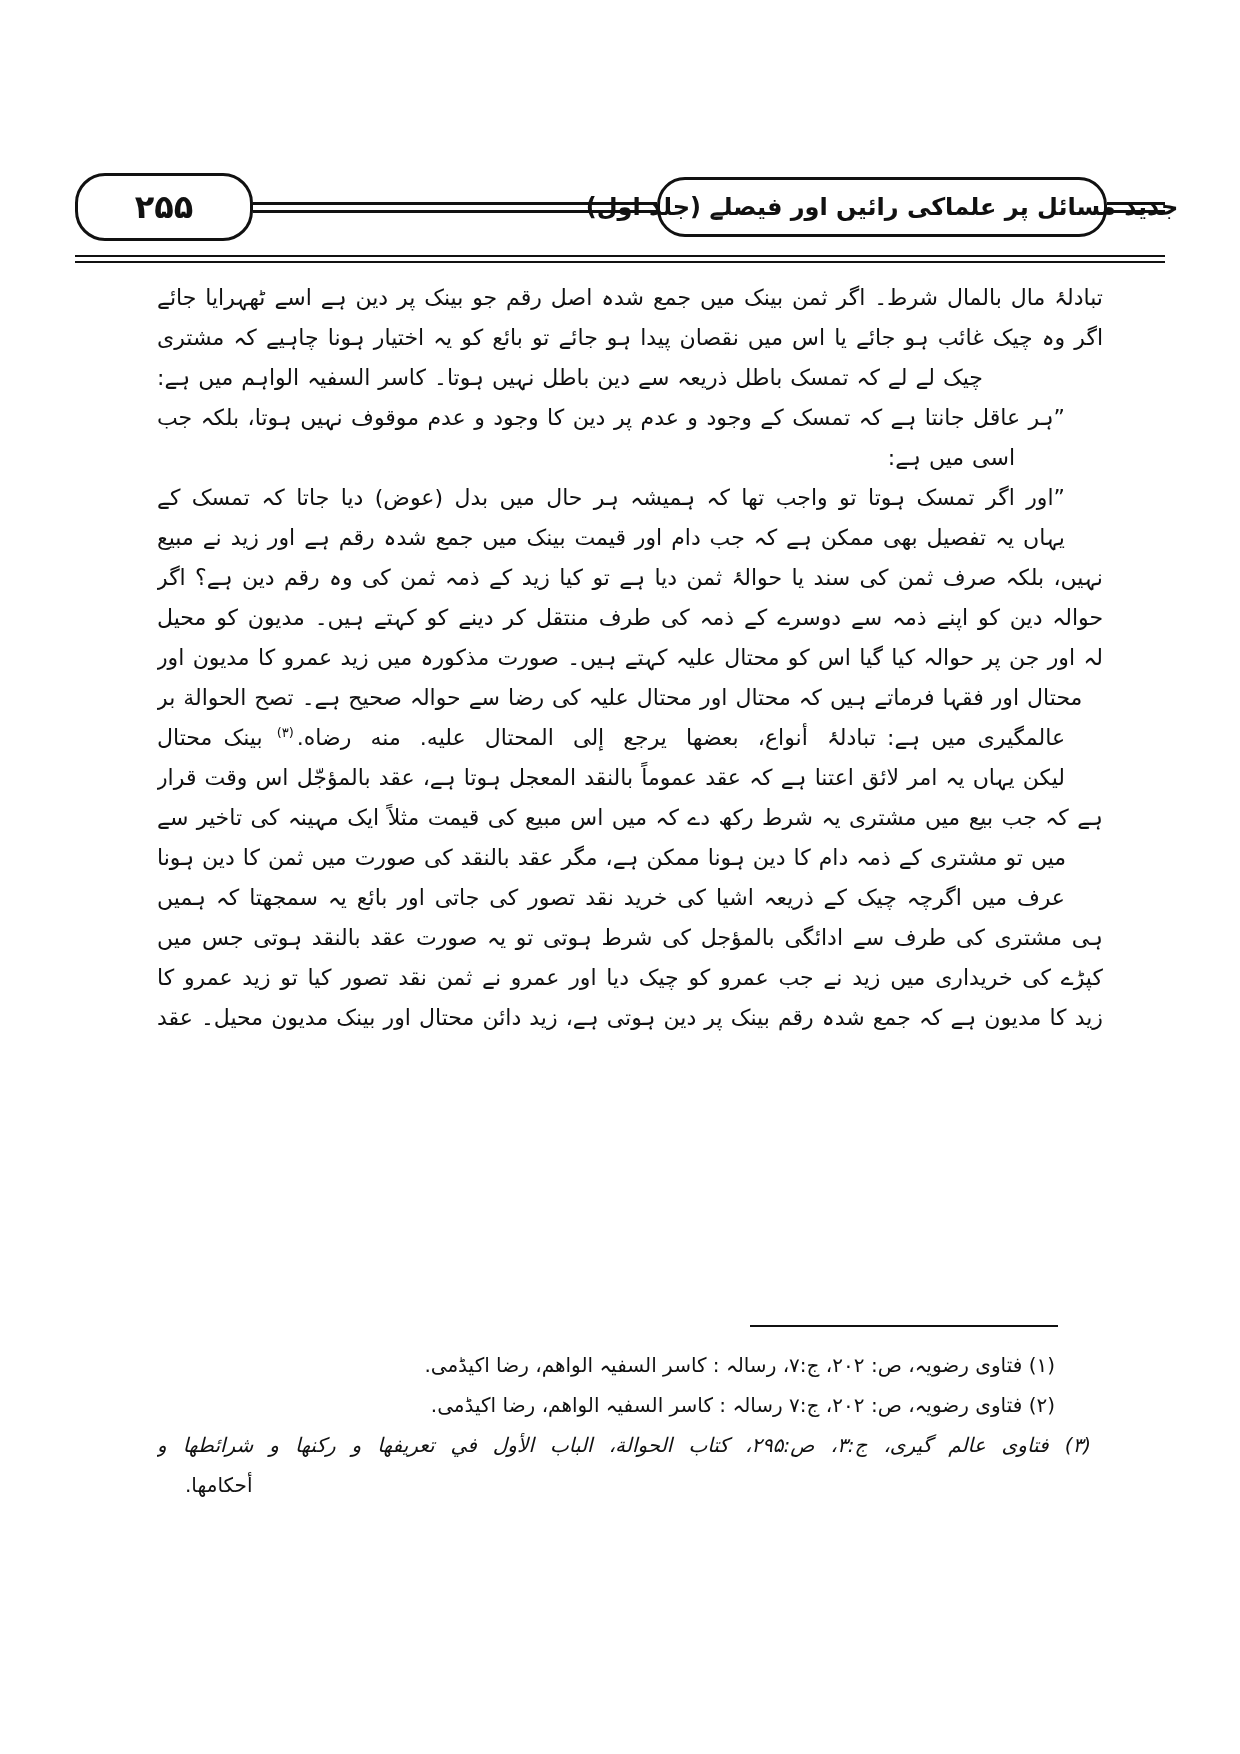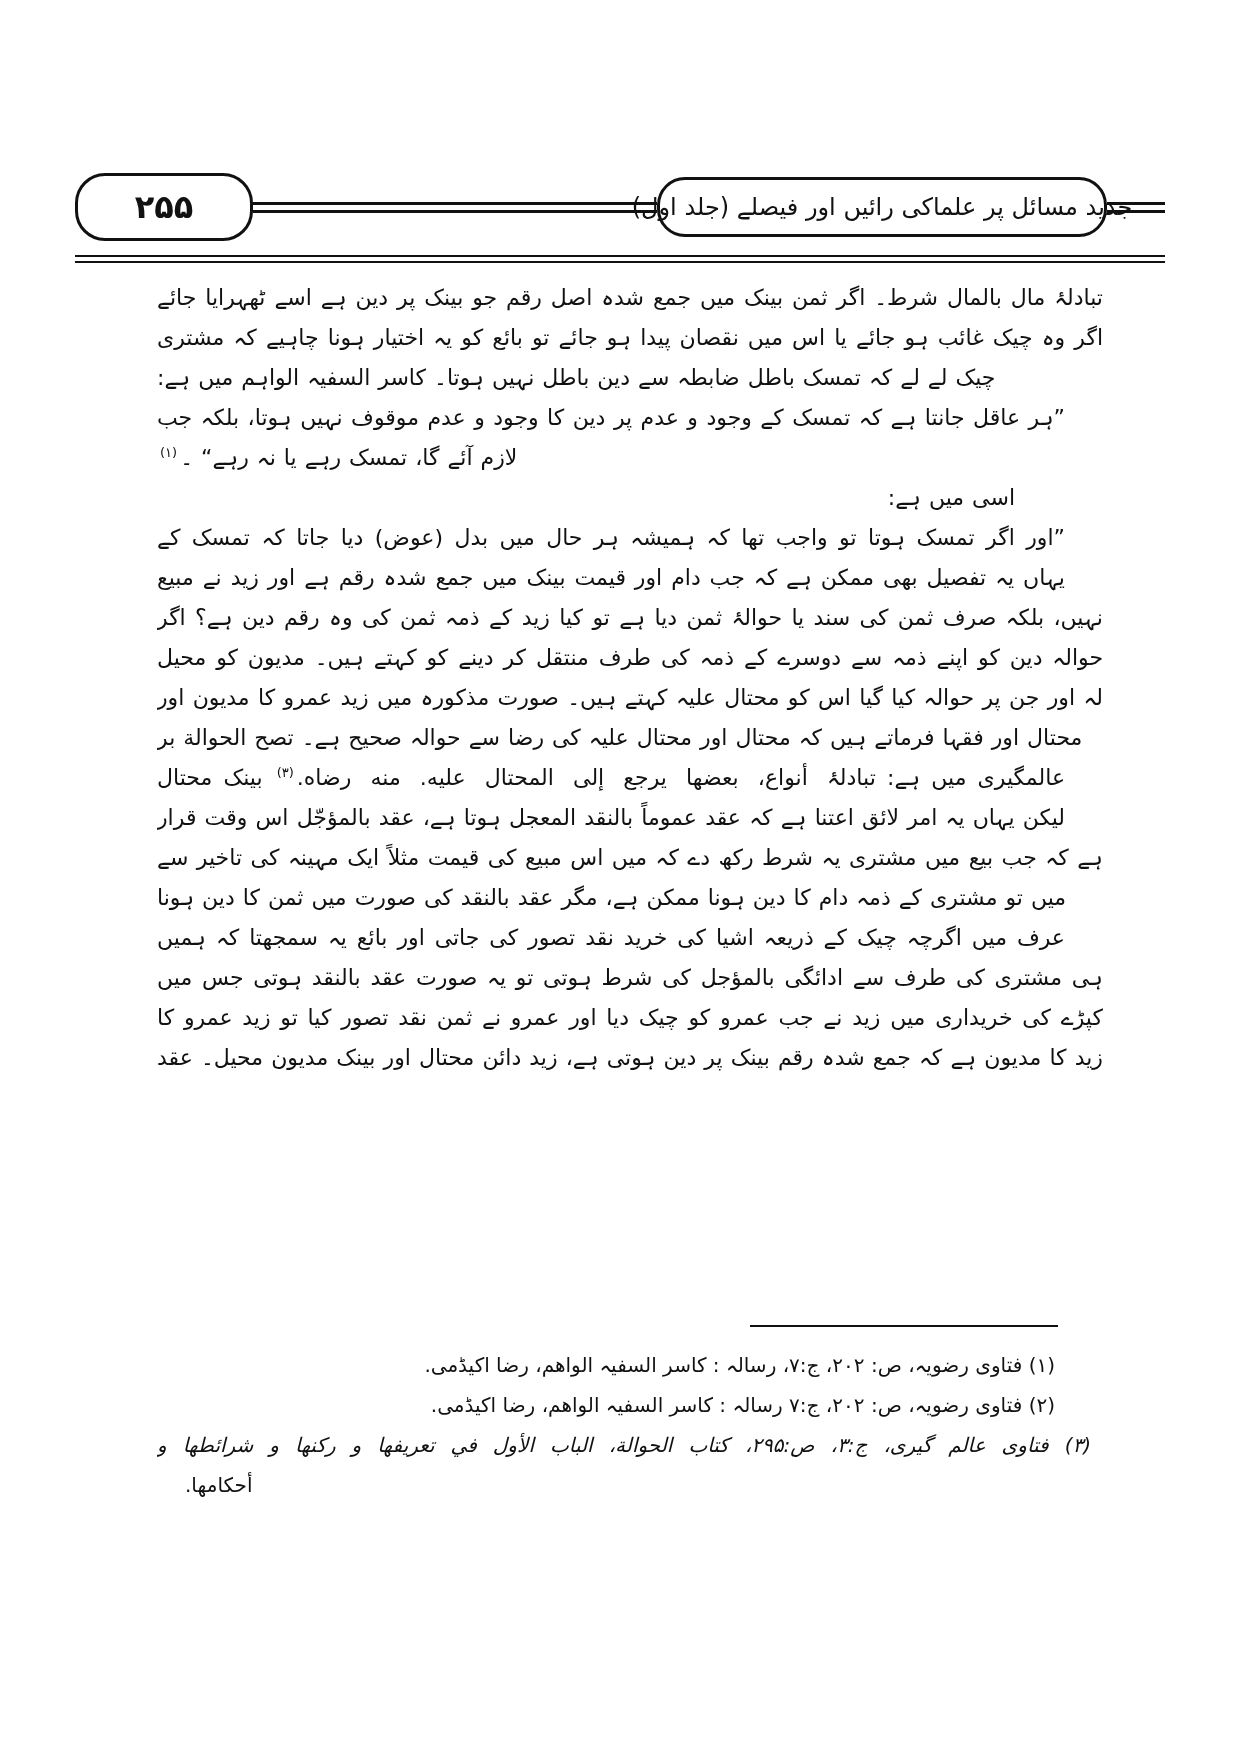--- a/index.html
+++ b/index.html
@@ -27,21 +27,21 @@
   .hdr-connector{
     flex:1 1 auto;height:11px;align-self:center;
     border-top:3.5px solid #111;border-bottom:3.5px solid #111;
     box-sizing:border-box;
   }
   .title-capsule{
     flex:0 0 auto;max-width:400px;height:52px;
     border:3px solid #111;border-radius:28px;
     display:flex;align-items:center;justify-content:center;
     padding:1px 22px;
-    font-size:24px;font-weight:normal;white-space:nowrap;
+    font-size:24px;font-weight:bold;white-space:nowrap;
     direction:rtl;
   }
   .hdr-stub{
     flex:0 0 auto;width:58px;height:11px;align-self:center;
     border-top:3.5px solid #111;border-bottom:3.5px solid #111;
     box-sizing:border-box;
   }
   .double-rule{
     position:absolute;left:75px;top:255px;width:1090px;height:8px;
     border-top:2.5px solid #111;border-bottom:2.5px solid #111;
@@ -93,23 +93,22 @@
     <div class="title-capsule">
       <span>جدید مسائل پر علماکی رائیں اور فیصلے (جلد اول)</span>
     </div>
     <div class="hdr-stub"></div>
   </div>
   <div class="double-rule"></div>
 
   <div class="bodytext">
     <div class="ln">تبادلۂ مال بالمال شرط۔ اگر ثمن بینک میں جمع شدہ اصل رقم جو بینک پر دین ہے اسے ٹھہرایا جائے تو یہاں انعقاد بیع کے بعد بائع سے</div>
     <div class="ln">اگر وہ چیک غائب ہو جائے یا اس میں نقصان پیدا ہو جائے تو بائع کو یہ اختیار ہونا چاہیے کہ مشتری سے دوبارہ پانچ سو روپے یا اس کا</div>
-    <div class="ln last">چیک لے لے کہ تمسک باطل ضابطہ سے دین باطل نہیں ہوتا۔ کاسر السفیہ الواہم میں ہے:</div>
+    <div class="ln last">چیک لے لے کہ تمسک باطل ذریعہ سے دین باطل نہیں ہوتا۔ کاسر السفیہ الواہم میں ہے:</div>
     <div class="ln first">”ہر عاقل جانتا ہے کہ تمسک کے وجود و عدم پر دین کا وجود و عدم موقوف نہیں ہوتا، بلکہ جب دین ثابت ہو مدیون پر دینا</div>
-    <div class="ln last"><span>لازم آئے گا، تمسک رہے یا نہ رہے“ ۔</span><sup class="fnmark">(۱)</sup></div>
     <div class="ln short">اسی میں ہے:</div>
     <div class="ln first">”اور اگر تمسک ہوتا تو واجب تھا کہ ہمیشہ ہر حال میں بدل (عوض) دیا جاتا کہ تمسک کے نقصان یا فقدان یا خود ہلاک و تلف</div>
     <div class="ln first">یہاں یہ تفصیل بھی ممکن ہے کہ جب دام اور قیمت بینک میں جمع شدہ رقم ہے اور زید نے مبیع کے عوض ابھی اصل رقم دی</div>
     <div class="ln">نہیں، بلکہ صرف ثمن کی سند یا حوالۂ ثمن دیا ہے تو کیا زید کے ذمہ ثمن کی وہ رقم دین ہے؟ اگر دین ہے تو یہ حوالہ کی صورت ہوئی کہ</div>
     <div class="ln">حوالہ دین کو اپنے ذمہ سے دوسرے کے ذمہ کی طرف منتقل کر دینے کو کہتے ہیں۔ مدیون کو محیل کہا جاتا ہے اور دائن کو محتال اور محتال</div>
     <div class="ln">لہ اور جن پر حوالہ کیا گیا اس کو محتال علیہ کہتے ہیں۔ صورت مذکورہ میں زید عمرو کا مدیون اور محیل ہوگا اور بینک محتال علیہ اور عمرو</div>
     <div class="ln last">محتال اور فقہا فرماتے ہیں کہ محتال اور محتال علیہ کی رضا سے حوالہ صحیح ہے۔ تصح الحوالة بر ضاء المحتال.</div>
     <div class="ln first">
       <span>عالمگیری میں ہے:</span>
       <span class="ar-spread">تبادلۂ أنواع، بعضها يرجع إلى المحتال عليه. منه رضاه.</span><sup class="fnmark">(۳)</sup>

